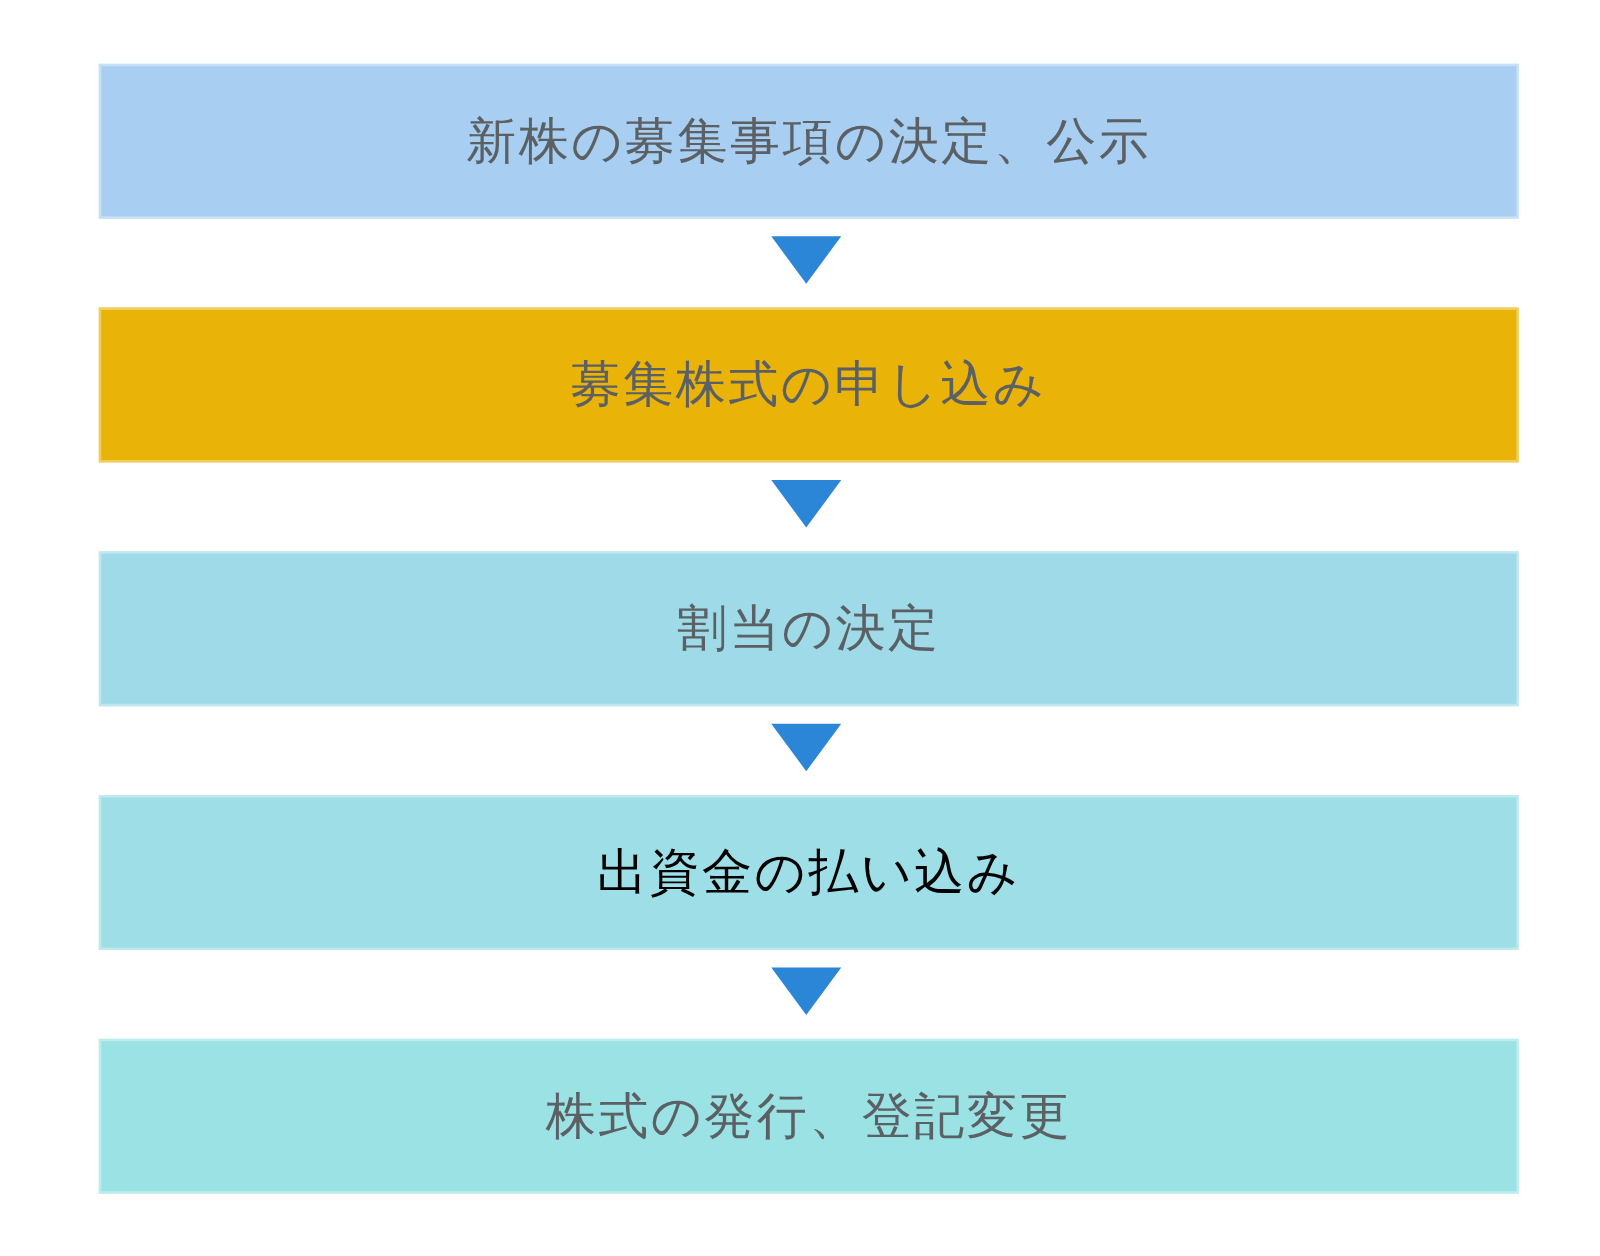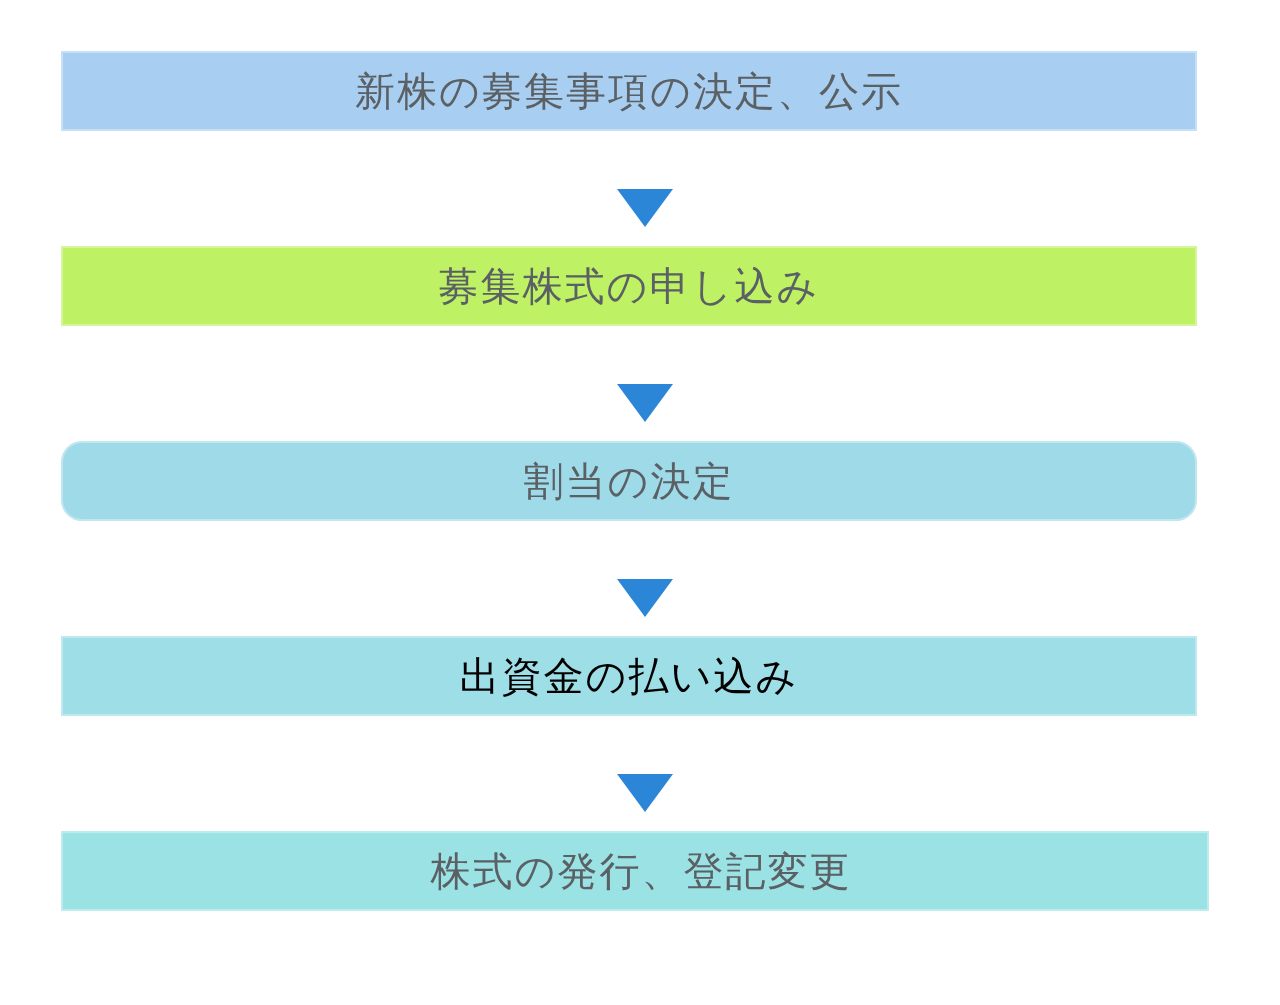--- a/index.html
+++ b/index.html
@@ -10,23 +10,23 @@
   }
   .canvas {
     position: relative;
     width: 1280px;
     height: 1005px;
     overflow: hidden;
     background: #ffffff;
   }
   .step {
     position: absolute;
-    left: 61px;
+    left: 79px;
     width: 1136px;
-    height: 80px;
+    height: 124px;
     display: flex;
     align-items: center;
     justify-content: center;
     box-shadow: inset 0 0 0 2px rgba(255,255,255,0.35);
   }
   .step-label {
     font-size: 40px;
     letter-spacing: 2px;
     font-weight: 400;
     white-space: nowrap;
@@ -38,38 +38,38 @@
     width: 0;
     height: 0;
     border-left: 28px solid transparent;
     border-right: 28px solid transparent;
     border-top: 38px solid #2b86d8;
   }
   .pos-step-1 { top: 51px; }
   .pos-arrow-1 { top: 189px; }
   .pos-step-2 { top: 246px; }
   .pos-arrow-2 { top: 384px; }
-  .pos-step-3 { top: 441px; border-radius: 21px; }
+  .pos-step-3 { top: 441px; }
   .pos-arrow-3 { top: 579px; }
   .pos-step-4 { top: 636px; }
   .pos-arrow-4 { top: 774px; }
-  .pos-step-5 { top: 831px; padding-left: 12px; }
+  .pos-step-5 { top: 831px; }
 </style>
 </head>
 <body>
 
 <div class="canvas" style="background: rgb(255, 255, 255);">
 
   <div class="step pos-step-1" style="background: rgb(168, 207, 241);">
     <span class="step-label" style="color: rgb(91, 96, 101);">新株の募集事項の決定、公示</span>
   </div>
 
   <div class="arrow pos-arrow-1" style="border-top-color: rgb(43, 134, 216);"></div>
 
-  <div class="step pos-step-2" style="background: #bef264;">
+  <div class="step pos-step-2" style="background: #eab308;">
     <span class="step-label" style="color: rgb(91, 96, 101);">募集株式の申し込み</span>
   </div>
 
   <div class="arrow pos-arrow-2" style="border-top-color: rgb(43, 134, 216);"></div>
 
   <div class="step pos-step-3" style="background: rgb(159, 218, 233);">
     <span class="step-label" style="color: rgb(91, 96, 101);">割当の決定</span>
   </div>
 
   <div class="arrow pos-arrow-3" style="border-top-color: rgb(43, 134, 216);"></div>

